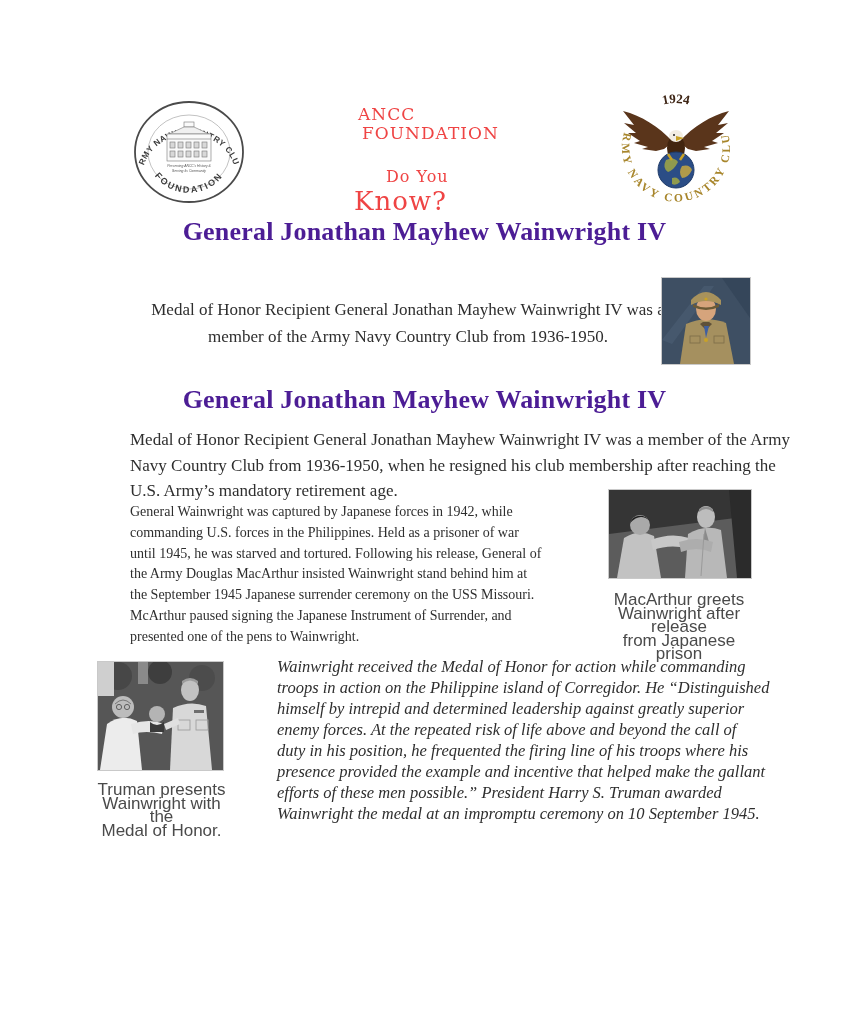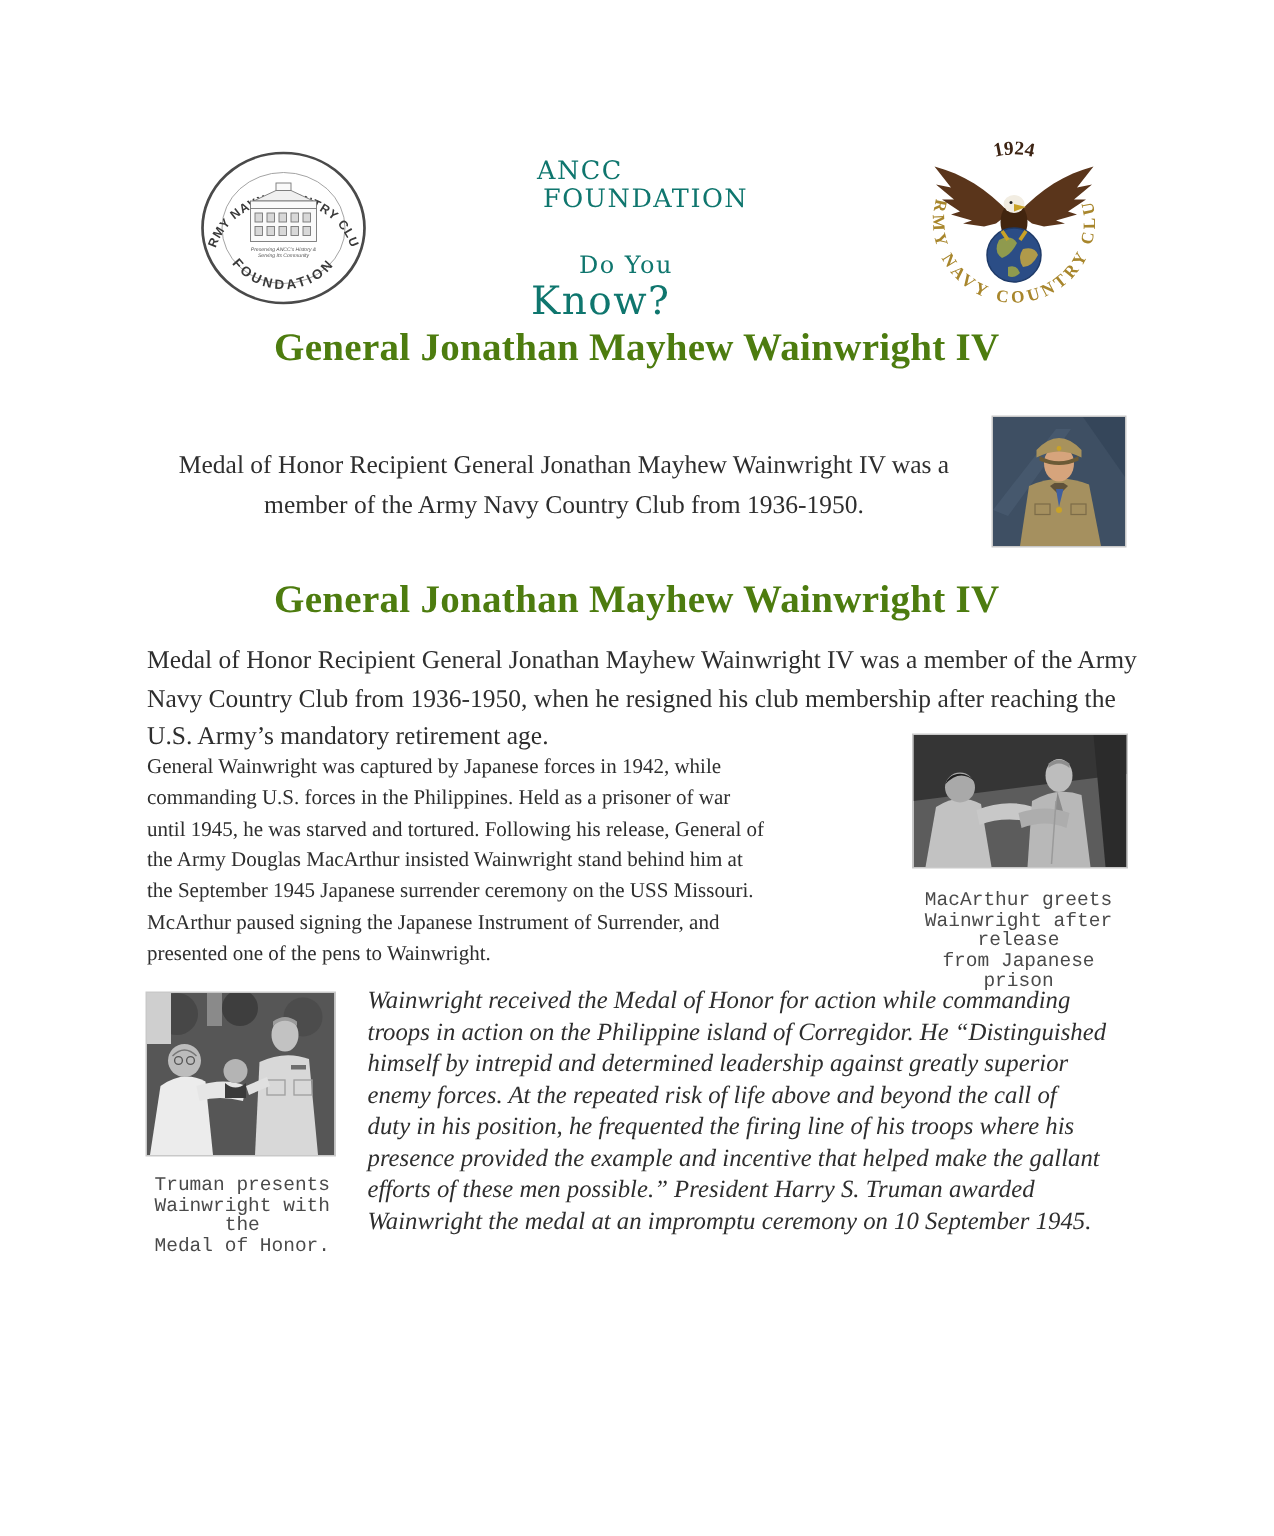--- a/index.html
+++ b/index.html
@@ -1,41 +1,41 @@
 <!DOCTYPE html>
 <html><head>
 <meta charset="utf-8">
 <style>
   html,body{margin:0;padding:0;background:#888;}
   .page{position:relative;width:849px;height:1024px;background:#ffffff;margin:0 auto;
         font-family:"Liberation Serif",serif;color:#2e2e2e;overflow:hidden;}
   .abs{position:absolute;}
 
   
-  .center-logo{font-family:"DejaVu Serif",serif;color:#0f766e;line-height:19px;}
+  .center-logo{font-family:"DejaVu Serif",serif;color:#ef4444;line-height:19px;}
   .cl-1{font-size:17px;letter-spacing:1px;padding-left:5px;}
   .cl-2{font-size:17px;letter-spacing:1px;padding-left:9px;}
   .cl-3{font-size:16px;letter-spacing:1px;padding-left:33px;margin-top:24px;}
   .cl-4{font-size:26px;letter-spacing:1px;line-height:30px;padding-left:1px;}
 
   
   .doc-title{left:0;right:0;text-align:center;font-size:26px;font-weight:bold;
-             color:#4d7c0f;letter-spacing:.2px;margin:0;}
-
-  
-  .para{white-space:pre-line;}
+             color:#4c1d95;letter-spacing:.2px;margin:0;}
+
+  
+  .para{white-space:pre-line;margin-left:32px;}
   .intro-summary{left:98px;top:296px;width:556px;text-align:center;font-size:17px;line-height:27px;}
   .para1{left:98px;top:427px;width:668px;font-size:17px;line-height:25.5px;}
   .para2{left:98px;top:502px;width:512px;font-size:14px;line-height:20.8px;}
   .para3{left:245px;top:656px;width:512px;font-size:16.5px;line-height:21px;font-style:italic;}
   .para4{left:98px;top:865px;width:668px;font-size:17px;line-height:26.5px;}
 
   
   .photo-frame{display:block;border:1px solid #c9c9c9;}
-  .caption{font-family:Liberation Mono, monospace;font-size:13px;line-height:13.5px;
+  .caption{font-family:Liberation Sans, sans-serif;font-size:17px;line-height:13.5px;
            color:#4a4a4a;text-align:center;white-space:pre-line;margin-top:14px;}
 </style>
 </head>
 <body>
 
 <div class="page">
 
   <div class="abs" style="left:131px;top:99px;width:116px;height:108px;">
     <svg width="116" height="108" viewBox="0 0 116 108">
       <ellipse cx="58" cy="53" rx="54" ry="50" fill="#ffffff" stroke="#4a4a4a" stroke-width="1.8"></ellipse>

